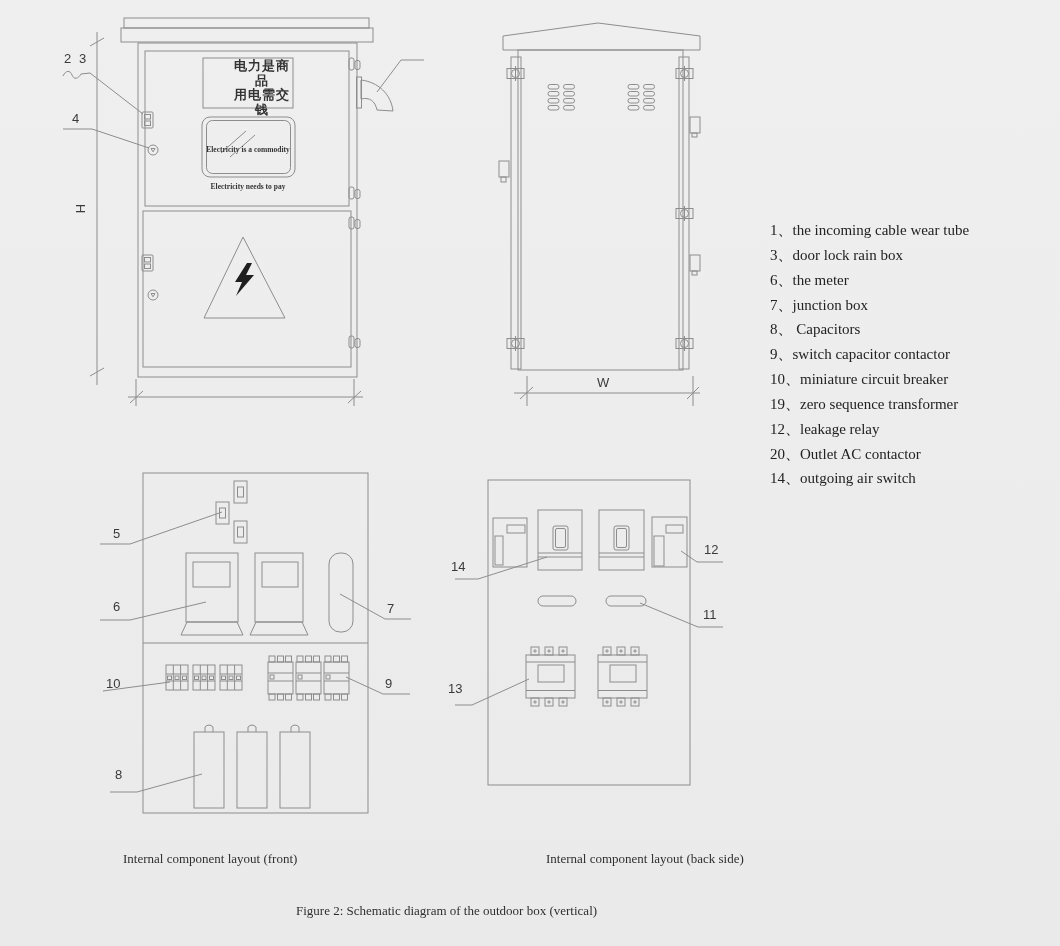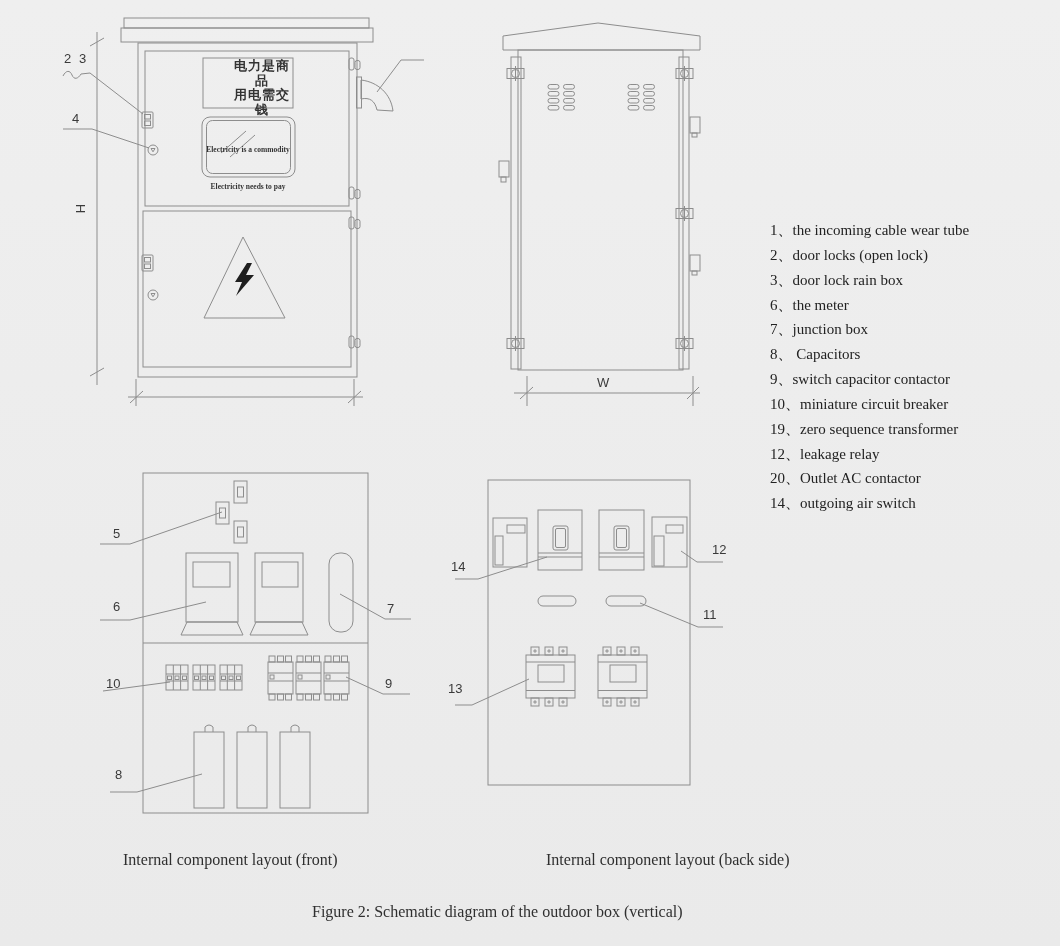--- a/index.html
+++ b/index.html
@@ -5,21 +5,21 @@
   html,body{margin:0;padding:0;background:#ececec;}
   .canvas{position:relative;width:1060px;height:946px;background:linear-gradient(#efefef,#eaeaea);overflow:hidden;
           font-family:"Liberation Serif",serif;color:#2f2f2f;}
   svg{position:absolute;left:0;top:0;}
   svg *{stroke:#8d8d8d;fill:none;stroke-width:1;}
   svg .filled{fill:#1f1f1f;stroke:none;}
   .lbl{position:absolute;font-family:"Liberation Sans",sans-serif;font-size:13px;color:#3a3a3a;line-height:13px;}
   .lbl-rot{transform:rotate(-90deg);transform-origin:center;}
   .legend{position:absolute;left:770px;top:218px;font-size:15px;color:#222;}
   .legend div{height:24.85px;line-height:24.85px;white-space:nowrap;}
-  .caption{position:absolute;font-size:16px;color:#2f2f2f;white-space:nowrap;}
+  .caption{position:absolute;font-size:13px;color:#2f2f2f;white-space:nowrap;}
   .sign-text{position:absolute;left:203px;top:59px;width:90px;text-align:center;color:#333;}
   .sign-text .zh{font-size:13px;line-height:14.5px;font-weight:600;letter-spacing:1px;padding-left:28px;}
   .sign-text .en{font-size:7.5px;line-height:9px;font-weight:700;margin-top:28px;}
 </style>
 </head>
 <body>
 
 <div class="canvas">
 
   <svg width="1060" height="946" viewBox="0 0 1060 946">
@@ -269,36 +269,35 @@
   <div class="lbl" style="left:597px;top:376px;">W</div>
 
   <div class="lbl" style="left:113px;top:527px;">5</div>
   <div class="lbl" style="left:113px;top:600px;">6</div>
   <div class="lbl" style="left:387px;top:602px;">7</div>
   <div class="lbl" style="left:106px;top:677px;">10</div>
   <div class="lbl" style="left:385px;top:677px;">9</div>
   <div class="lbl" style="left:115px;top:768px;">8</div>
 
   <div class="lbl" style="left:451px;top:560px;">14</div>
-  <div class="lbl" style="left:704px;top:543px;margin-left:8px;">12</div>
+  <div class="lbl" style="left:704px;top:543px;">12</div>
   <div class="lbl" style="left:703px;top:608px;">11</div>
   <div class="lbl" style="left:448px;top:682px;">13</div>
 
   <div class="legend">
     <div>1、the incoming cable wear tube</div>
-    <div>2、door locks (open lock)</div>
     <div>3、door lock rain box</div>
     <div>6、the meter</div>
     <div>7、junction box</div>
     <div>8、 Capacitors</div>
     <div>9、switch capacitor contactor</div>
     <div>10、miniature circuit breaker</div>
     <div>19、zero sequence transformer</div>
     <div>12、leakage relay</div>
     <div>20、Outlet AC contactor</div>
     <div>14、outgoing air switch</div>
   </div>
 
   <div class="caption" style="left:123px;top:851px;">Internal component layout (front)</div>
   <div class="caption" style="left:546px;top:851px;">Internal component layout (back side)</div>
-  <div class="caption" style="left:312px;top:903px;">Figure 2: Schematic diagram of the outdoor box (vertical)</div>
+  <div class="caption" style="left:296px;top:903px;">Figure 2: Schematic diagram of the outdoor box (vertical)</div>
 
 </div>
 
 </body></html>

